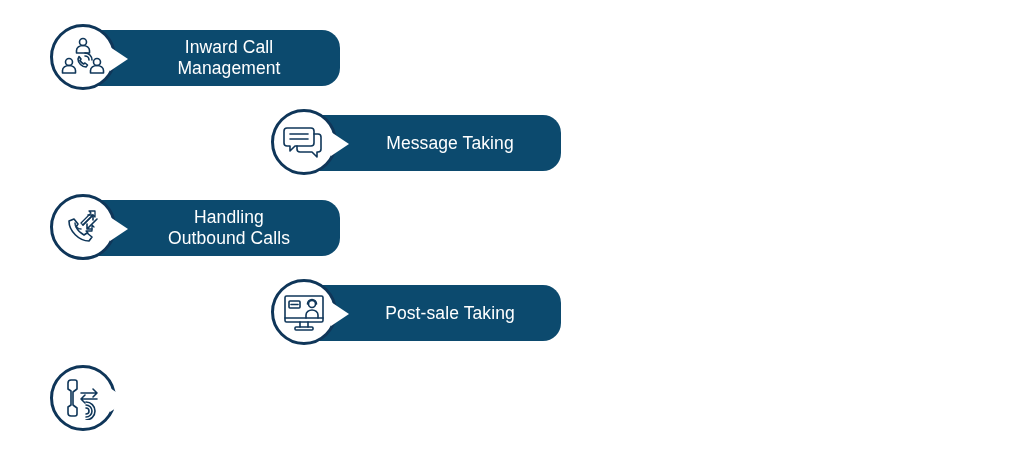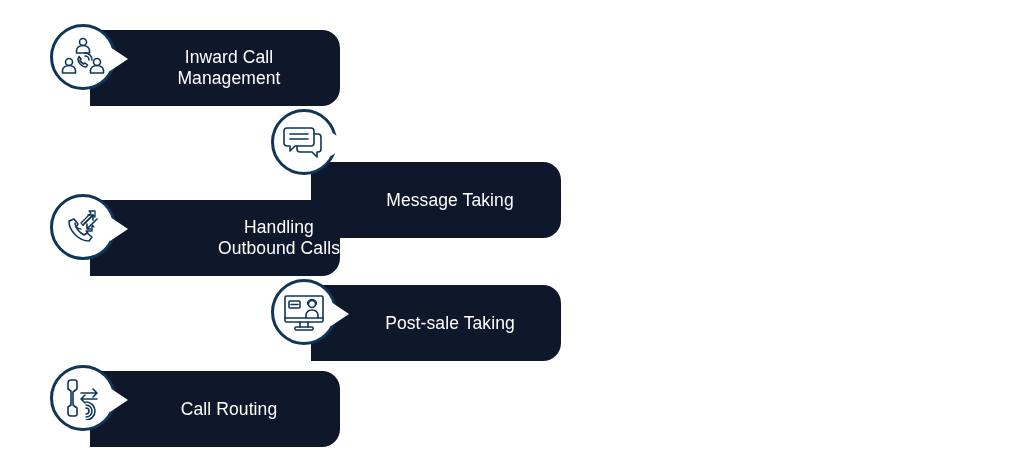--- a/index.html
+++ b/index.html
@@ -1,19 +1,19 @@
 <!DOCTYPE html>
 <html><head>
 <meta charset="utf-8">
 <style>
   html, body { margin:0; padding:0; }
   body { width:1024px; height:460px; background:#ffffff; position:relative; overflow:hidden;
          font-family:"Liberation Sans", "DejaVu Sans", sans-serif; }
   .item { position:absolute; height:74px; }
-  .pill { position:absolute; left:40px; top:8px; height:76px; background:#0f172a;
+  .pill { position:absolute; left:40px; top:8px; height:56px; background:#0c4a6e;
           border-radius:0 18px 18px 0; display:flex; align-items:center; justify-content:center;
           color:#ffffff; font-size:17.5px; line-height:21px; text-align:center; letter-spacing:0.1px; }
   .pill .label { padding-left:28px; white-space:pre-line; }
   .badge { position:absolute; left:0; top:2px; width:64px; height:64px; border-radius:50%;
            background:#ffffff; border:3px solid #0f3659; box-sizing:border-box; z-index:2;
            display:flex; align-items:center; justify-content:center; }
   .pointer { position:absolute; left:54px; top:25px; width:0; height:0; z-index:3;
              border-top:12px solid transparent; border-bottom:12px solid transparent;
              border-left:18px solid #ffffff; }
   svg { display:block; }
@@ -45,38 +45,38 @@
 <div class="item" style="left:271px; top:107px; width:290px;">
   <div class="badge" style="width:66px;height:66px;">
     <svg width="44" height="44" viewBox="0 0 44 44" fill="none" stroke="#0f3659" stroke-width="1.6" stroke-linecap="round" stroke-linejoin="round">
       <path d="M5 8 h24 a3 3 0 0 1 3 3 v12 a3 3 0 0 1 -3 3 H13 l-5 5 v-5 H5 a3 3 0 0 1 -3 -3 V11 a3 3 0 0 1 3 -3 Z"></path>
       <line x1="8" y1="14" x2="26" y2="14"></line>
         <line x1="8" y1="19" x2="26" y2="19"></line>
       <path d="M32 14 h4 a3 3 0 0 1 3 3 v12 a3 3 0 0 1 -3 3 h-1 v5 l-5 -5 H18 a3 3 0 0 1 -3 -3 v-3"></path>
     </svg>
   </div>
   <div class="pointer" style="left:60px;"></div>
-  <div class="pill" style="width:250px;margin-top:47px;">
+  <div class="pill" style="width:250px;">
     <span class="label">Message Taking</span>
   </div>
 </div>
 
 <div class="item" style="left:50px; top:192px; width:290px;">
   <div class="badge" style="width:66px;height:66px;">
     <svg width="44" height="44" viewBox="0 0 44 44" fill="none" stroke="#0f3659" stroke-width="1.6" stroke-linecap="round" stroke-linejoin="round">
       <path d="M8 16 c0 10 10 20 20 20 l3 -4 -5 -4 -3 2 c-3.5 -1.8 -6.2 -4.5 -8 -8 l2 -3 -4 -5 Z"></path>
       <path d="M14 18 a6 6 0 0 0 6 6" opacity="0.9"></path>
       <path d="M22 20 l10 -10 M32 10 h-5 M32 10 v5"></path>
       <path d="M22 20 l-2 -2 10 -10 -2 -2 h6 v6 l-2 -2 -10 10 Z" stroke-width="1.3"></path>
       <path d="M36 14 l-10 10 M26 24 h5 M26 24 v-5"></path>
       <path d="M27 28 l-2 -2 h6 v-6 l2 2" stroke-width="1.3"></path>
     </svg>
   </div>
   <div class="pointer" style="left:60px;"></div>
-  <div class="pill" style="width:250px;justify-content:flex-end;">
+  <div class="pill" style="width:250px;">
     <span class="label">Handling
 Outbound Calls</span>
   </div>
 </div>
 
 <div class="item" style="left:271px; top:277px; width:290px;">
   <div class="badge" style="width:66px;height:66px;">
     <svg width="44" height="44" viewBox="0 0 44 44" fill="none" stroke="#0f3659" stroke-width="1.6" stroke-linecap="round" stroke-linejoin="round">
       <rect x="3" y="6" width="38" height="26" rx="1.5"></rect>
       <line x1="3" y1="28" x2="41" y2="28"></line>
@@ -100,16 +100,13 @@
     <svg width="44" height="44" viewBox="0 0 44 44" fill="none" stroke="#0f3659" stroke-width="1.6" stroke-linecap="round" stroke-linejoin="round">
       <path d="M14 4 h-4 a3 3 0 0 0 -3 3 v6 l3 2 v14 l-3 2 v6 a3 3 0 0 0 3 3 h4 a2 2 0 0 0 2 -2 v-6 l-4 -3 V16 l4 -3 V6 a2 2 0 0 0 -2 -2 Z"></path>
       <path d="M20 17 h16 M32 13 l4 4 -4 4"></path>
       <path d="M36 23 h-16 M24 19 l-4 4 4 4"></path>
       <path d="M25 32 a3 3 0 0 1 0 6"></path>
         <path d="M25 29 a6 6 0 0 1 0 12"></path>
         <path d="M25 26 a9 9 0 0 1 0 18"></path>
     </svg>
   </div>
   <div class="pointer" style="left:60px;"></div>
-  <div class="pill" style="width:250px;">
-    <span class="label">Call Routing</span>
-  </div>
 </div>
 
 </body></html>

